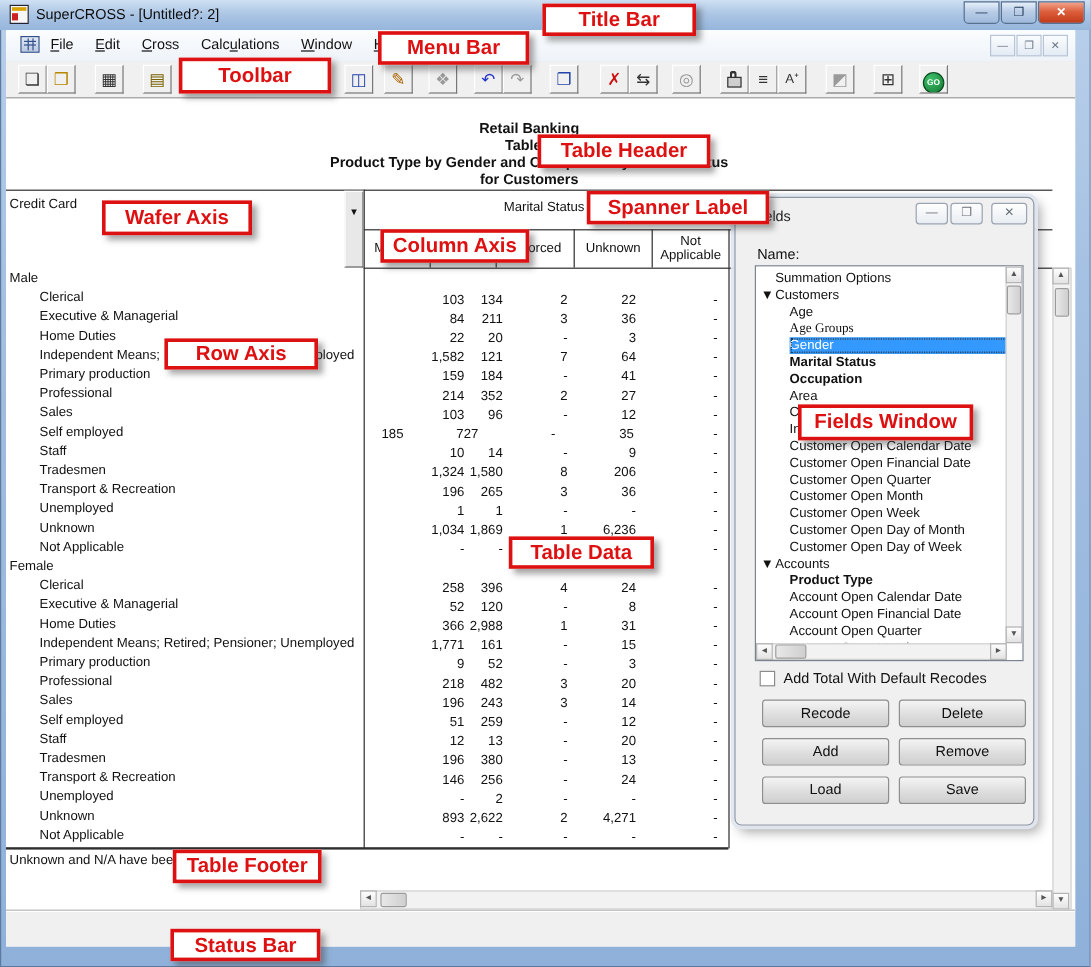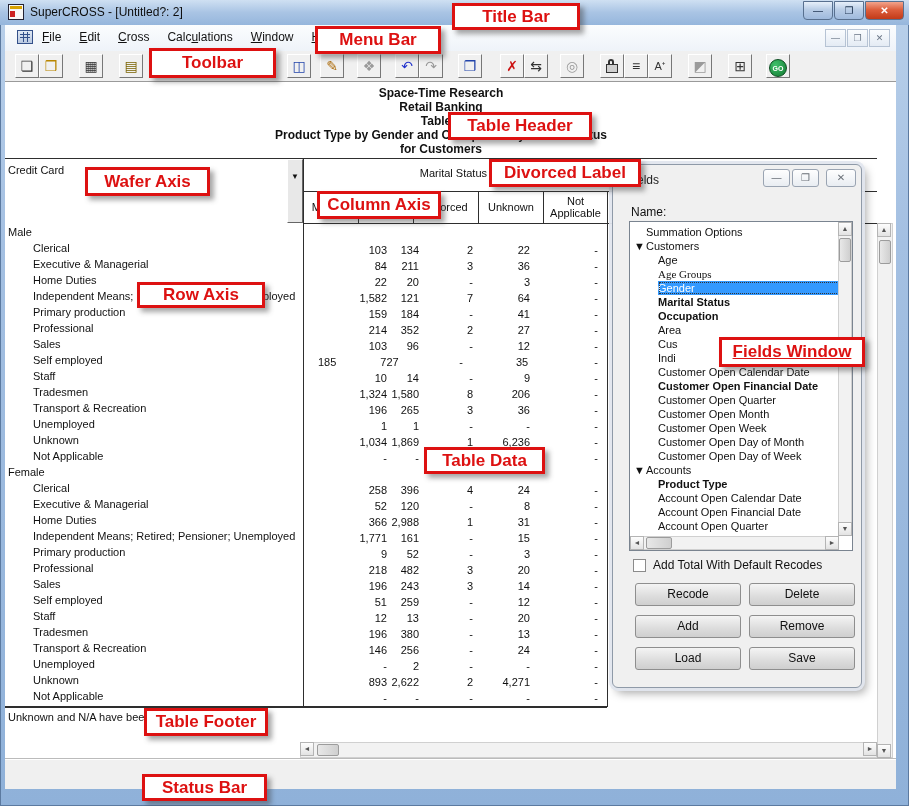--- a/index.html
+++ b/index.html
@@ -110,21 +110,20 @@
     <span class="mdibtn" style="right:28px;">❐</span>
     <span class="mdibtn" style="right:6px;">✕</span>
   </div>
 
   <div class="toolbar">
     <span id="toolbar-buttons"><span class="tbtn" style="left: 10px; color: rgb(51, 51, 51); font-size: 14px;">❏</span><span class="tbtn" style="left: 34px; color: rgb(185, 134, 0); font-size: 14px;">❒</span><span class="tbtn" style="left: 74px; color: rgb(51, 51, 51); font-size: 14px;">▦</span><span class="tbtn" style="left: 114px; color: rgb(122, 98, 0); font-size: 14px;">▤</span><span class="tbtn" style="left: 282px; color: rgb(34, 68, 170); font-size: 14px;">◫</span><span class="tbtn" style="left: 315px; color: rgb(170, 102, 0); font-size: 14px;">✎</span><span class="tbtn dis" style="left: 352px; color: rgb(153, 153, 153); font-size: 14px;">❖</span><span class="tbtn" style="left: 390px; color: rgb(34, 51, 204); font-size: 14px;">↶</span><span class="tbtn dis" style="left: 414px; color: rgb(153, 153, 153); font-size: 14px;">↷</span><span class="tbtn" style="left: 453px; color: rgb(34, 68, 170); font-size: 14px;">❐</span><span class="tbtn" style="left: 495px; color: rgb(204, 17, 17); font-size: 14px;">✗</span><span class="tbtn" style="left: 519px; color: rgb(51, 51, 51); font-size: 14px;">⇆</span><span class="tbtn dis" style="left: 555px; color: rgb(153, 153, 153); font-size: 14px;">◎</span><span class="tbtn" style="left: 595px; color: rgb(51, 51, 51);"><span class="icon-lock"></span></span><span class="tbtn" style="left: 619px; color: rgb(51, 51, 51); font-size: 14px;">≡</span><span class="tbtn" style="left: 643px; color: rgb(51, 51, 51); font-size: 11px;">A⁺</span><span class="tbtn dis" style="left: 683px; color: rgb(153, 153, 153); font-size: 14px;">◩</span><span class="tbtn" style="left: 723px; color: rgb(51, 51, 51); font-size: 14px;">⊞</span><span class="tbtn" style="left: 761px; color: rgb(255, 255, 255);"><span class="go-circle">GO</span></span></span>
   </div>
 
   <div class="doc">
     <div id="doc-content" style="position:absolute;left:-5px;top:-81px;width:909px;height:806px;">
-        <div class="hdrline" style="left: 5px; top: 85px;">Space-Time Research</div>
         <div class="hdrline" style="left: 5px; top: 99px;">Retail Banking</div>
         <div class="hdrline" style="left: 5px; top: 113px;">Table 2</div>
         <div class="hdrline" style="left: 5px; top: 127px;">Product Type by Gender and Occupation by Marital Status</div>
         <div class="hdrline" style="left: 5px; top: 141px;">for Customers</div>
         <div class="hline" style="left: 5px; top: 157px; width: 872px;"></div>
         <div class="hline" style="left: 303px; top: 190px; width: 574px;"></div>
         <div class="hline" style="left: 303px; top: 222px; width: 574px;"></div>
         <div class="vline" style="left: 303px; top: 157px; height: 549px;"></div>
         <div class="vline" style="left: 607px; top: 190px; height: 516px;"></div>
         <div class="hline" style="left: 5px; top: 705px; width: 602px; height: 2px;"></div>
@@ -393,21 +392,21 @@
           <span class="fw-item arrow" style="top: 17px; left: 4px;">▼</span>
           <div class="fw-item" style="top: 31px; left: 28px; font-weight: normal;">Age</div>
           <div class="fw-item" style="top: 45px; left: 28px; font-weight: normal; font-family: Liberation Serif, serif;">Age Groups</div>
           <div class="fw-item fw-sel" style="top: 59px; left: 28px; font-weight: normal;">Gender</div>
           <div class="fw-item" style="top: 73px; left: 28px; font-weight: bold;">Marital Status</div>
           <div class="fw-item" style="top: 87px; left: 28px; font-weight: bold;">Occupation</div>
           <div class="fw-item" style="top: 101px; left: 28px; font-weight: normal;">Area</div>
           <div class="fw-item" style="top: 115px; left: 28px; font-weight: normal;">Cus</div>
           <div class="fw-item" style="top: 129px; left: 28px; font-weight: normal;">Indi</div>
           <div class="fw-item" style="top: 143px; left: 28px; font-weight: normal;">Customer Open Calendar Date</div>
-          <div class="fw-item" style="top: 157px; left: 28px; font-weight: bold;">Customer Open Financial Date</div>
+          <div class="fw-item" style="top: 157px; left: 28px; font-weight: normal;">Customer Open Financial Date</div>
           <div class="fw-item" style="top: 171px; left: 28px; font-weight: normal;">Customer Open Quarter</div>
           <div class="fw-item" style="top: 185px; left: 28px; font-weight: normal;">Customer Open Month</div>
           <div class="fw-item" style="top: 199px; left: 28px; font-weight: normal;">Customer Open Week</div>
           <div class="fw-item" style="top: 213px; left: 28px; font-weight: normal;">Customer Open Day of Month</div>
           <div class="fw-item" style="top: 227px; left: 28px; font-weight: normal;">Customer Open Day of Week</div>
           <div class="fw-item" style="top: 241px; left: 16px; font-weight: normal;">Accounts</div>
           <span class="fw-item arrow" style="top: 241px; left: 4px;">▼</span>
           <div class="fw-item" style="top: 255px; left: 28px; font-weight: bold;">Product Type</div>
           <div class="fw-item" style="top: 269px; left: 28px; font-weight: normal;">Account Open Calendar Date</div>
           <div class="fw-item" style="top: 283px; left: 28px; font-weight: normal;">Account Open Financial Date</div>
@@ -438,21 +437,21 @@
         <div class="fw-btn" style="left: 136px; top: 482px;">Save</div>
       </div>
   </div>
 
   <div id="callouts">
       <div class="callout" style="left: 452px; top: 3px; width: 122px; height: 21px;">Title Bar</div>
       <div class="callout" style="left: 315px; top: 26px; width: 120px; height: 22px;">Menu Bar</div>
       <div class="callout" style="left: 149px; top: 48px; width: 121px; height: 24px;">Toolbar</div>
       <div class="callout" style="left: 448px; top: 112px; width: 138px; height: 22px;">Table Header</div>
       <div class="callout" style="left: 85px; top: 167px; width: 119px; height: 23px;">Wafer Axis</div>
-      <div class="callout" style="left: 489px; top: 159px; width: 146px; height: 22px;">Divorced Label</div>
+      <div class="callout" style="left: 489px; top: 159px; width: 146px; height: 22px;">Spanner Label</div>
       <div class="callout" style="left: 317px; top: 191px; width: 118px; height: 22px;">Column Axis</div>
       <div class="callout" style="left: 137px; top: 282px; width: 122px; height: 20px;">Row Axis</div>
-      <div class="callout" style="left: 719px; top: 337px; width: 140px; height: 24px; text-decoration: underline;">Fields Window</div>
+      <div class="callout" style="left: 665px; top: 337px; width: 140px; height: 24px;">Fields Window</div>
       <div class="callout" style="left: 424px; top: 447px; width: 115px; height: 21px;">Table Data</div>
       <div class="callout" style="left: 144px; top: 708px; width: 118px; height: 22px;">Table Footer</div>
       <div class="callout" style="left: 142px; top: 774px; width: 119px; height: 21px;">Status Bar</div>
     </div>
 </div>
 
 </body></html>

